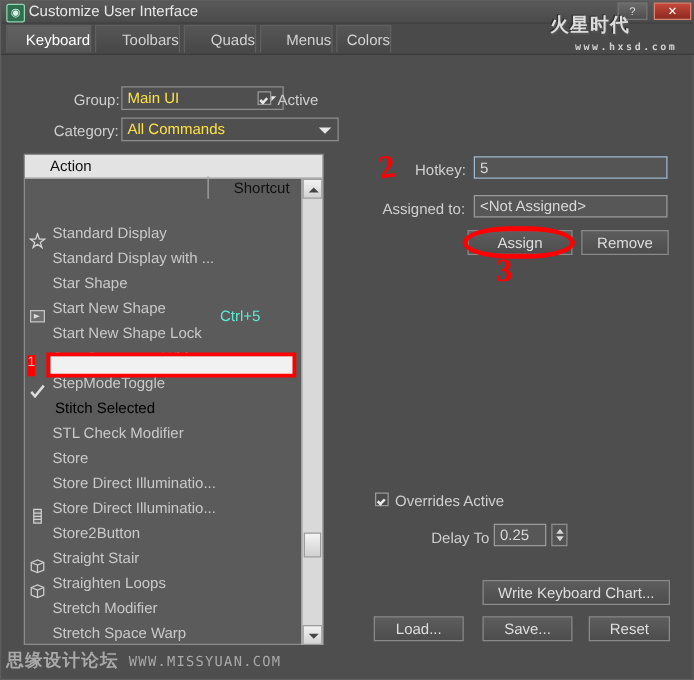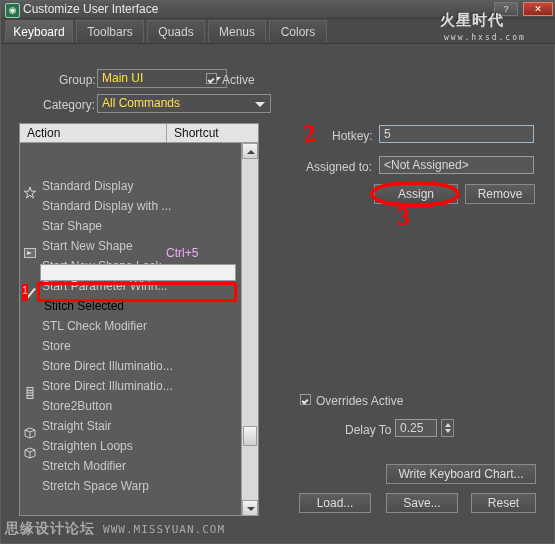--- a/index.html
+++ b/index.html
@@ -32,21 +32,21 @@
     border:1px solid #777;box-sizing:border-box;
     background:linear-gradient(to bottom,#6a6a6a,#4f4f4f);
     font-size:9px;line-height:12px;text-align:center;color:#ddd;vertical-align:top;
   }
   .tb-btn.close{background:linear-gradient(to bottom,#c4483a,#8d2a20);border-color:#e0806f;color:#fff;width:30px;}
 
   
   .tabstrip{position:absolute;left:0;top:18px;width:555px;height:24px;background:#4a4a4a;border-bottom:1px solid #3a3a3a;}
   .tab{
     position:absolute;top:1px;height:22px;line-height:22px;box-sizing:border-box;
-    text-align:center;font-size:12px;color:#d2d2d2;
+    text-align:right;font-size:12px;color:#d2d2d2;
     background:linear-gradient(to bottom,#565656,#474747);
     border:1px solid #606060;border-bottom:none;
   }
   .tab.active{background:linear-gradient(to bottom,#626262,#555);color:#fff;}
 
   
   .lbl{position:absolute;font-size:12px;color:#cfcfcf;white-space:nowrap;}
   .combo{
     position:absolute;box-sizing:border-box;height:19px;
     background:#4f4f4f;border:1px solid #8e8e8e;
@@ -62,27 +62,27 @@
     border-left:2px solid #e8e8e8;border-bottom:2px solid #e8e8e8;
     transform:rotate(-45deg);
   }
 
   
   .listbox{
     position:absolute;left:18px;top:122px;width:240px;height:393px;box-sizing:border-box;
     background:#5b5b5b;border:1px solid #8c8c8c;
   }
   .list-head{position:absolute;left:0;top:0;width:100%;height:19px;background:#e3e3e3;border-bottom:1px solid #9a9a9a;box-sizing:border-box;}
-  .lh-cell{position:absolute;top:0;height:18px;line-height:18px;font-size:12px;color:#111;padding-left:7px;box-sizing:border-box;}
-  .lh-cell.c2{border-left:1px solid #a6a6a6;}
+  .lh-cell{position:absolute;top:0;height:18px;line-height:18px;font-size:12px;color:#111;padding-left:20px;box-sizing:border-box;}
+  .lh-cell.c2{border-left:1px solid #a6a6a6;margin-top:17px;}
   .list-body{position:absolute;left:0;top:19px;width:222px;height:373px;overflow:hidden;}
   .row{position:relative;height:20px;line-height:20px;font-size:12px;color:#c9c9c9;white-space:nowrap;}
   .row .ico{position:absolute;left:3px;top:3px;width:14px;height:14px;}
   .row .txt{position:absolute;left:22px;top:0;margin-top:33px;}
-  .row .sc{position:absolute;left:146px;top:0;color:#f0abfc;text-align:right;}
+  .row .sc{position:absolute;left:156px;top:0;color:#5eead4;text-align:right;}
   .row.sel .txt{color:#000;}
   .row.sel .sel-bg{position:absolute;left:20px;top:1px;width:196px;height:17px;background:#f1f1f1;border:1px solid #9a9a9a;box-sizing:border-box;}
   .row.sel .txt{z-index:2;left:24px;}
 
   
   .vscroll{position:absolute;right:0;top:19px;width:17px;height:373px;background:#d9d9d9;border-left:1px solid #9a9a9a;box-sizing:border-box;}
   .sb-btn{position:absolute;left:0;width:16px;height:16px;background:linear-gradient(to bottom,#f2f2f2,#d3d3d3);border:1px solid #9d9d9d;box-sizing:border-box;}
   .sb-btn.up{top:0;}
   .sb-btn.dn{bottom:0;}
   .sb-arrow{position:absolute;left:4px;top:6px;width:0;height:0;border-left:4px solid transparent;border-right:4px solid transparent;}
@@ -115,21 +115,21 @@
   .ann-circle{position:absolute;border:4px solid #f00;border-radius:46%/55%;box-sizing:border-box;pointer-events:none;}
 
   
   .wm-top{position:absolute;right:2px;top:10px;width:112px;height:34px;pointer-events:none;opacity:.92;}
   .wm-top .lg{
     position:absolute;left:0;top:0;width:112px;height:22px;
     font-size:15px;font-weight:bold;color:#e9e9e9;letter-spacing:1px;
     text-shadow:1px 1px 0 #555,-1px -1px 0 #2b2b2b;white-space:nowrap;
     font-family:"DejaVu Sans",sans-serif;
   }
-  .wm-top .url{position:absolute;left:4px;top:22px;font-size:8px;letter-spacing:2px;color:#dcdcdc;font-family:"DejaVu Sans Mono",monospace;}
+  .wm-top .url{position:absolute;left:20px;top:22px;font-size:8px;letter-spacing:2px;color:#dcdcdc;font-family:"DejaVu Sans Mono",monospace;font-weight:bold;}
   .wm-bot{position:absolute;left:4px;bottom:3px;height:20px;pointer-events:none;white-space:nowrap;}
   .wm-bot .cn{font-size:14px;font-weight:bold;color:#a9a9a9;letter-spacing:1px;font-family:"DejaVu Sans",sans-serif;}
   .wm-bot .en{font-size:11px;color:#a9a9a9;letter-spacing:1px;font-family:"DejaVu Sans Mono",monospace;margin-left:5px;}
 </style>
 </head>
 <body>
 
 <div class="win">
 
   <div class="titlebar">
@@ -139,21 +139,21 @@
       <span class="tb-btn">?</span>
       <span class="tb-btn close">✕</span>
     </div>
   </div>
 
   <div class="tabstrip">
     <div class="tab active" style="left:4px;width:68px;">Keyboard</div>
     <div class="tab" style="left:75px;width:68px;">Toolbars</div>
     <div class="tab" style="left:146px;width:58px;">Quads</div>
     <div class="tab" style="left:207px;width:58px;">Menus</div>
-    <div class="tab" style="left:268px;width:58px;">Colors</div>
+    <div class="tab" style="left:268px;width:44px;">Colors</div>
   </div>
 
   <div class="lbl" style="left:58px;top:72px;">Group:</div>
   <div class="combo" style="left:96px;top:68px;width:130px;">
     <span>Main UI</span>
     <span class="arrow"></span>
   </div>
   <div class="chk" style="left:205px;top:72px;"></div>
   <div class="lbl" style="left:221px;top:72px;">Active</div>
 
@@ -195,20 +195,23 @@
       <div class="row">
         <span class="ico">
           <svg width="14" height="14" viewBox="0 0 14 14">
               <rect x="1.5" y="2.5" width="11" height="9" fill="#6e6e6e" stroke="#c4c4c4" stroke-width="1"></rect>
               <path d="M4 5 L9 7 L4 9 Z" fill="#d8d8d8"></path>
             </svg>
         </span>
         <span class="txt">Start Parameter Wirin...</span>
         <span class="sc">Ctrl+5</span>
         </div>
+      <div class="row">
+        <span class="txt">StepModeToggle</span>
+        </div>
 
       <div class="row sel">
         <span class="sel-bg"></span>
         <span class="txt">Stitch Selected</span>
         </div>
 
       <div class="row">
         <span class="ico">
           <svg width="14" height="14" viewBox="0 0 14 14">
               <path d="M2 7.5 L5 11 L12 2.5" fill="none" stroke="#dcdcdc" stroke-width="2"></path>

